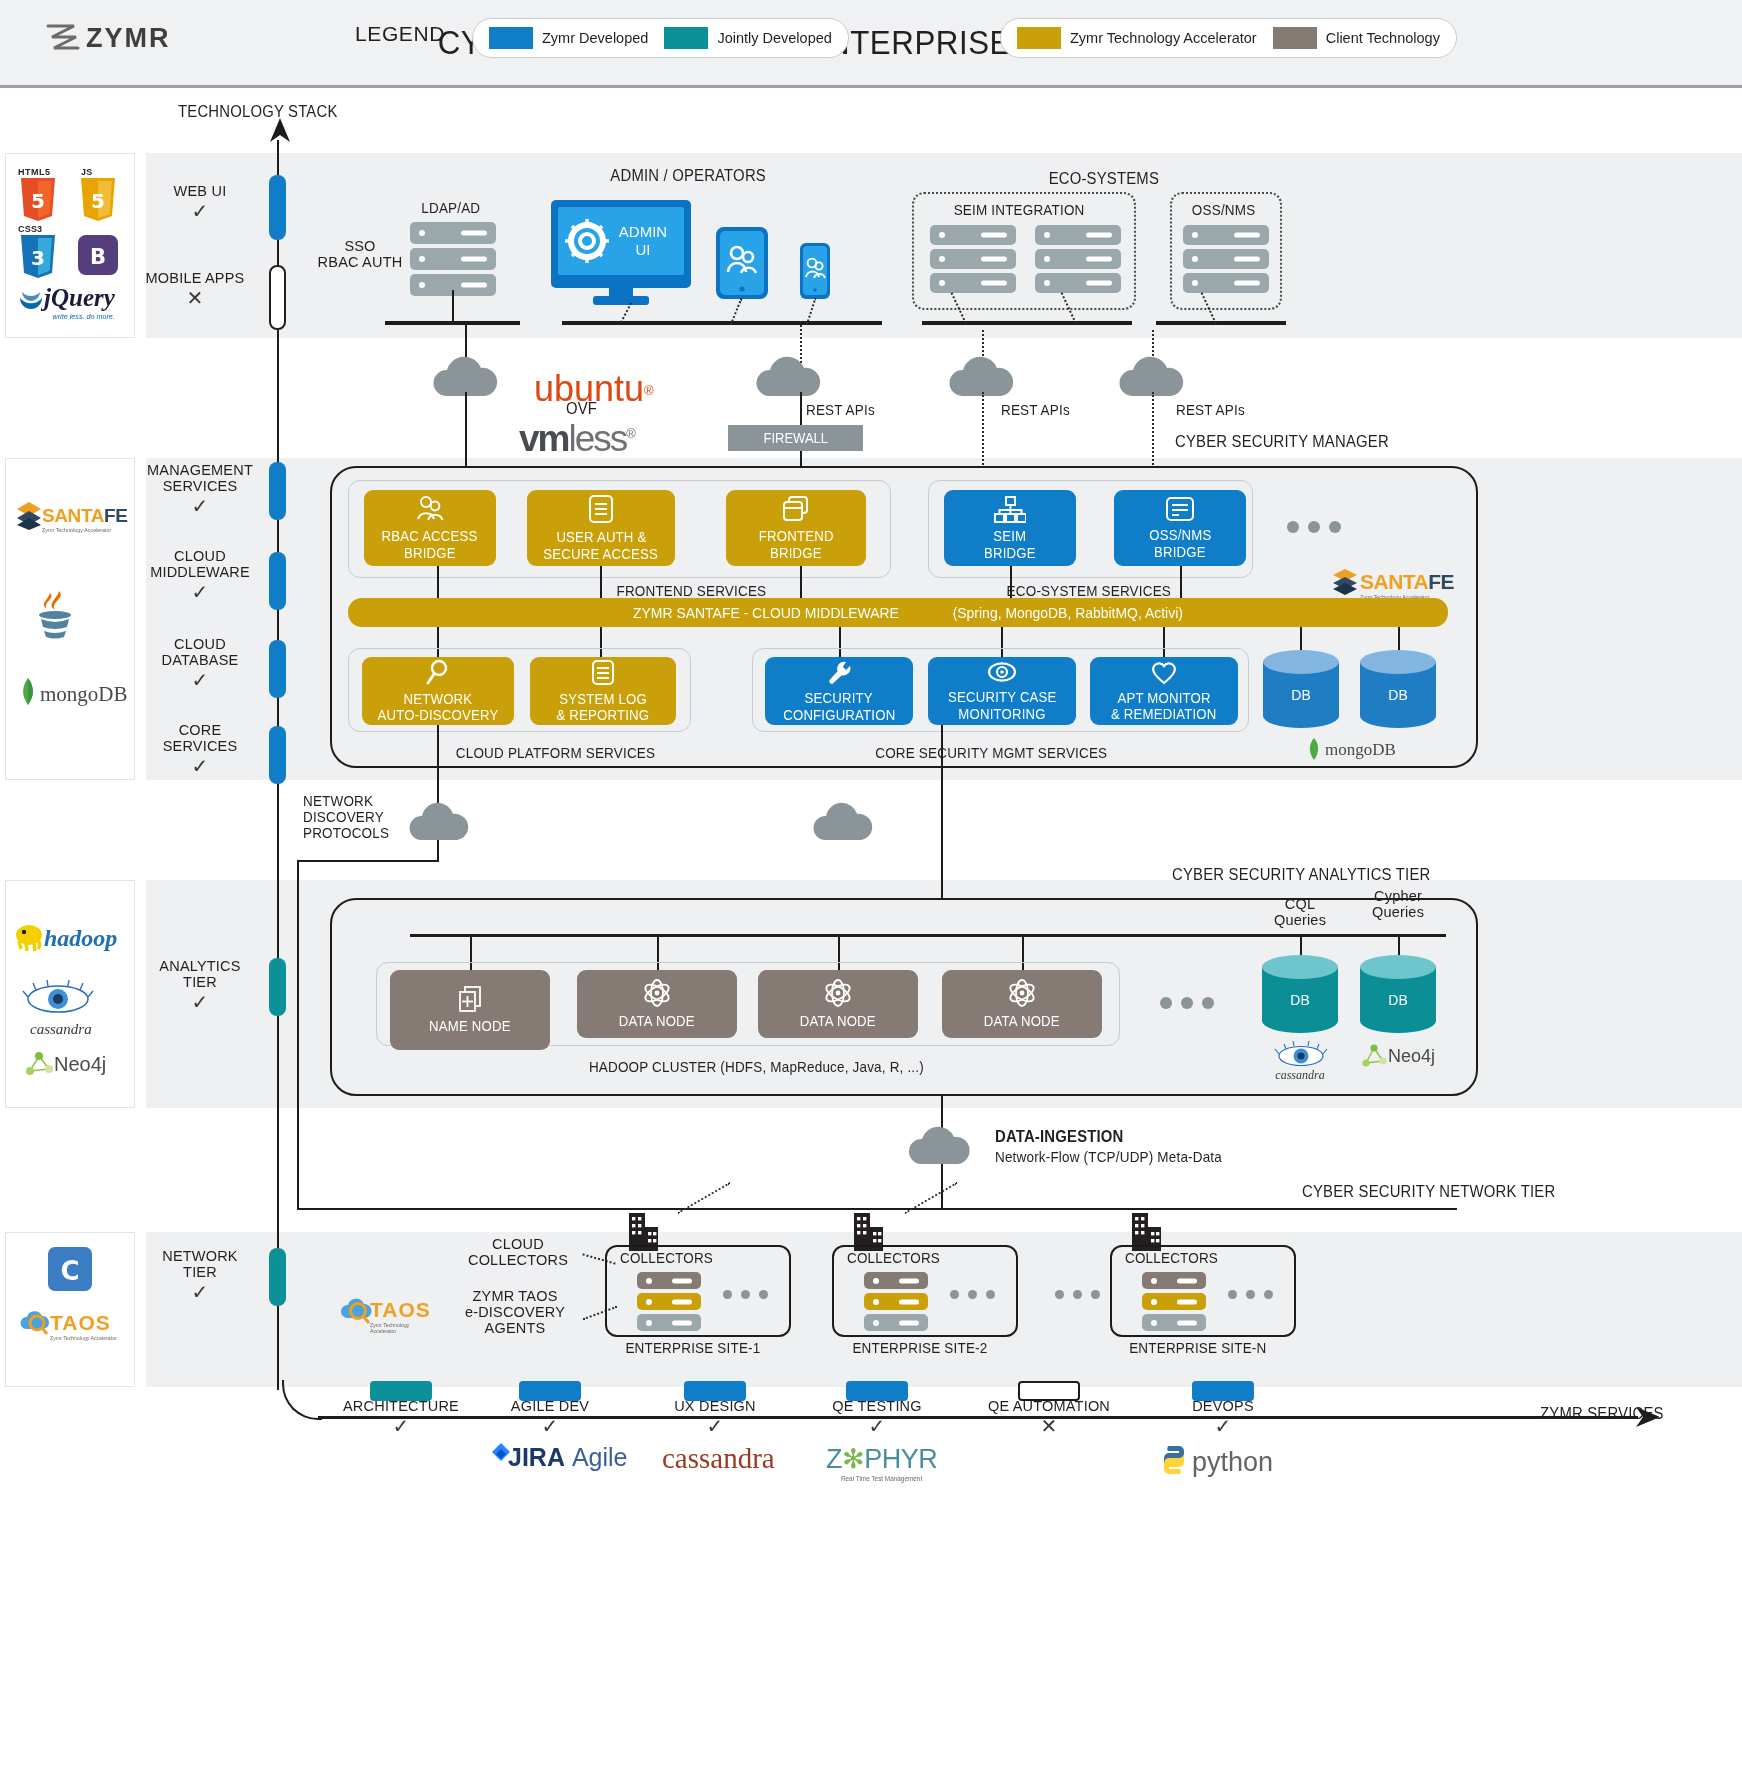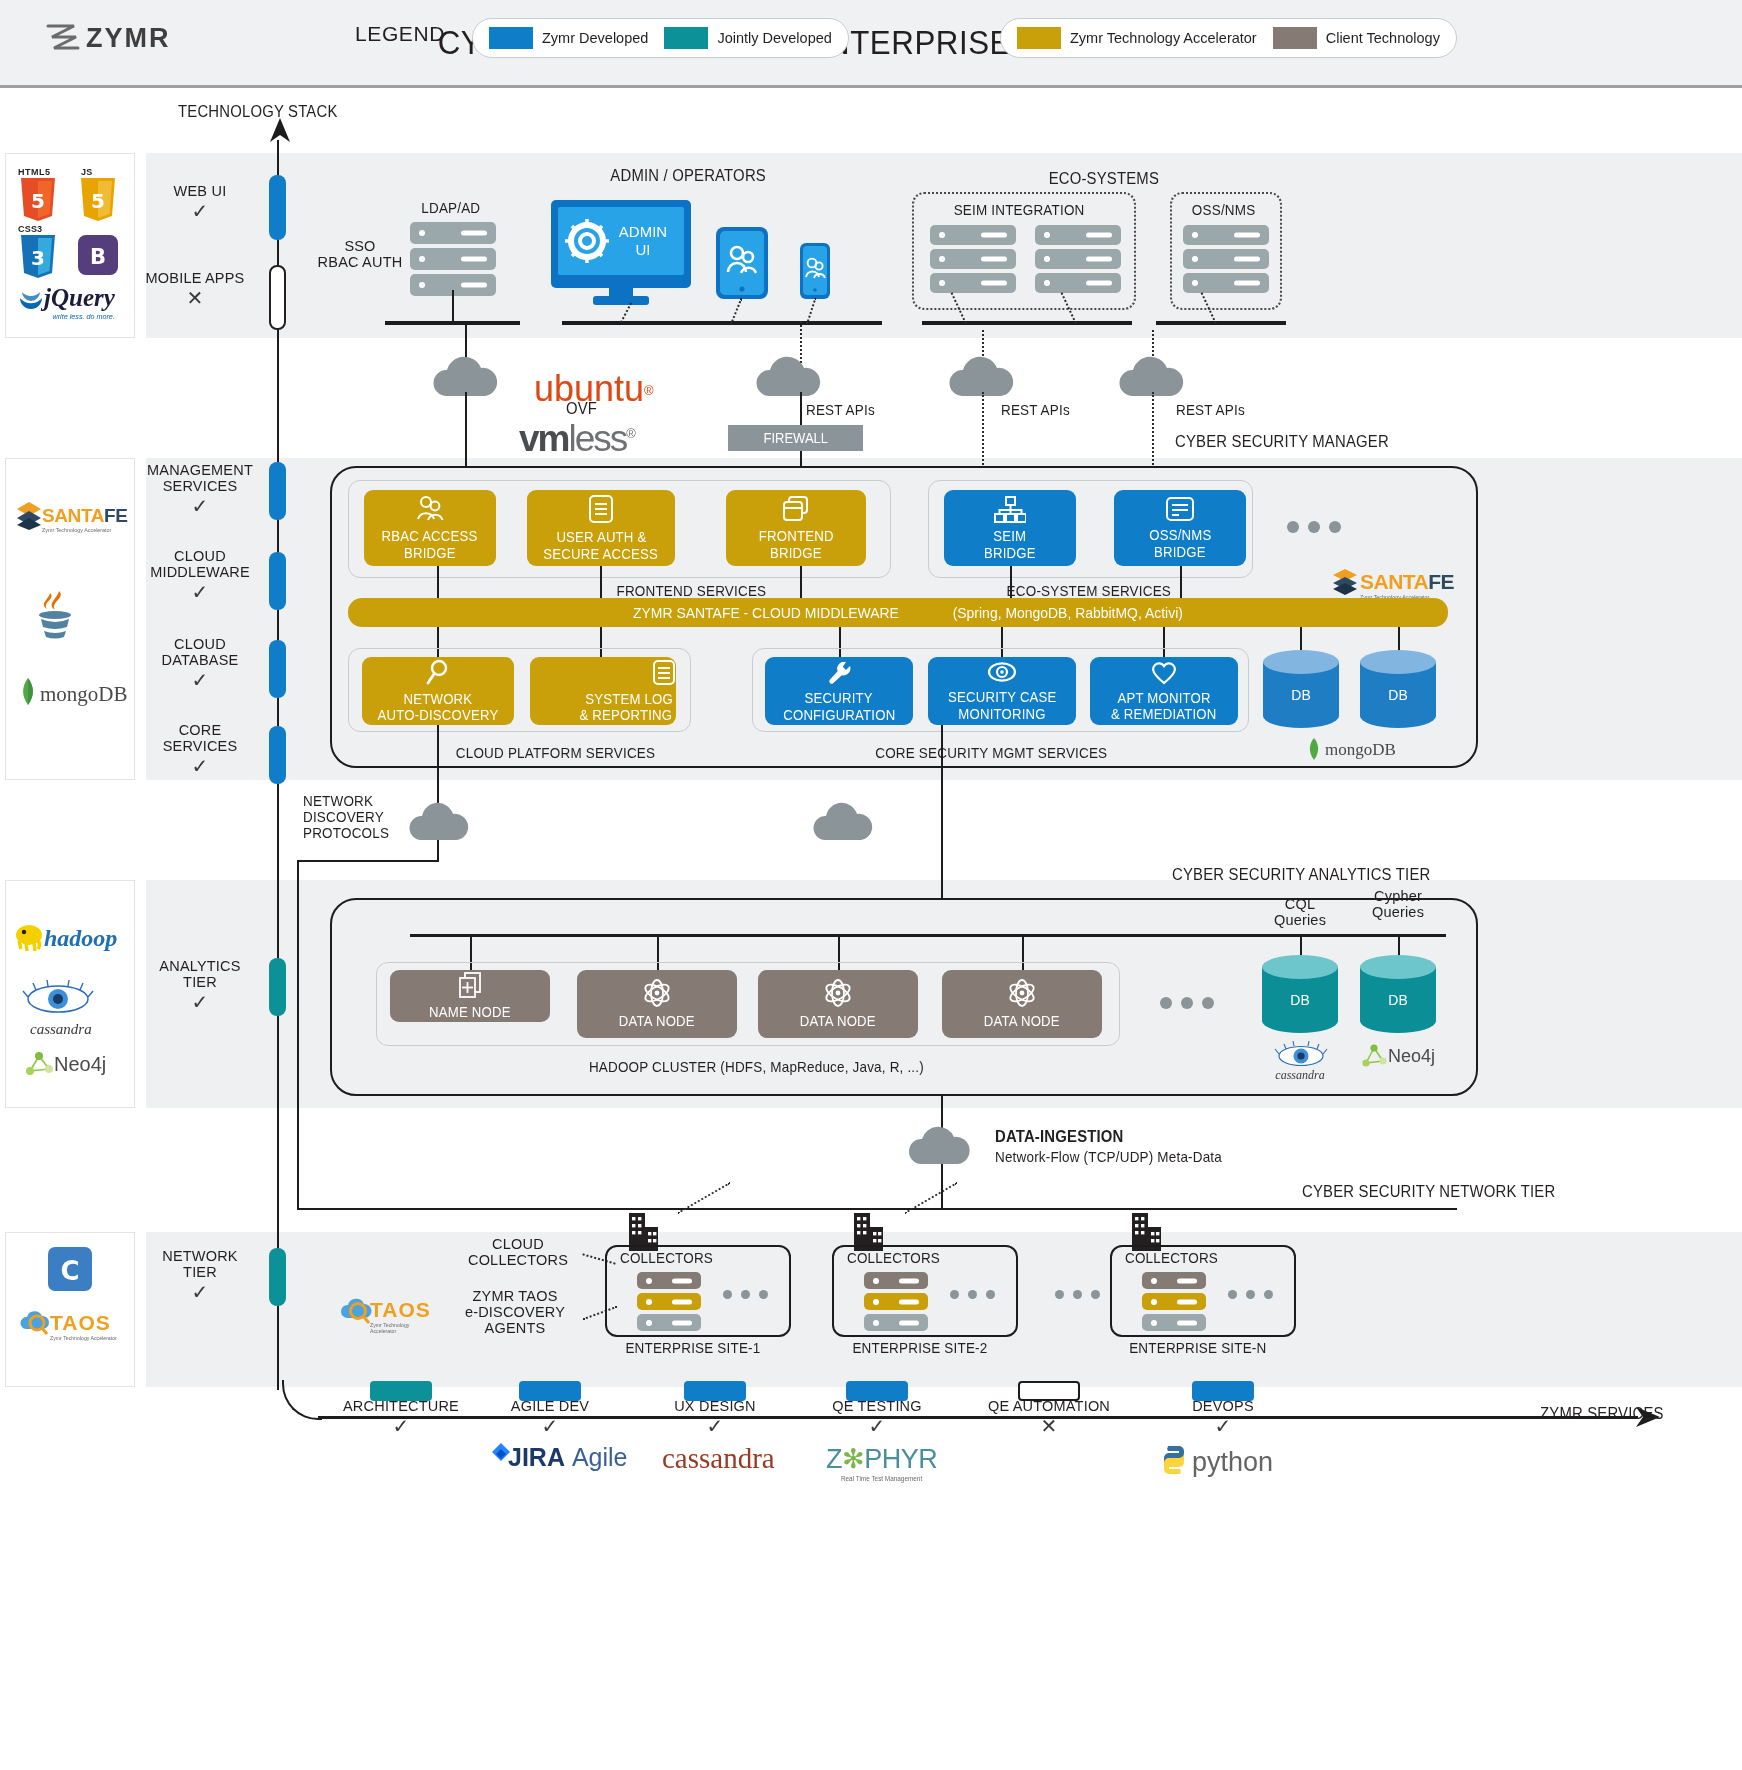--- a/index.html
+++ b/index.html
@@ -511,21 +511,21 @@
 
 <div class="abs grp" style="left:348px;top:648px;width:343px;height:84px;"></div>
 <div class="abs card gold" style="left:362px;top:657px;width:152px;height:68px;">
   <svg width="26" height="27">
       <circle cx="14" cy="9" r="7" fill="none" stroke="#fff" stroke-width="2.4"></circle>
       <line x1="9" y1="15" x2="3" y2="24" stroke="#fff" stroke-width="2.8" stroke-linecap="round"></line>
     </svg>
   <div class="t">NETWORK</div>
     <div class="t">AUTO-DISCOVERY</div>
 </div>
-<div class="abs card gold" style="left:530px;top:657px;width:146px;height:68px;align-items:flex-end;">
+<div class="abs card gold" style="left:530px;top:657px;width:146px;height:68px;">
   <svg width="24" height="27">
       <rect x="2" y="2" width="20" height="23" rx="4" fill="none" stroke="#fff" stroke-width="2"></rect>
       <line x1="6" y1="9" x2="18" y2="9" stroke="#fff" stroke-width="2"></line>
       <line x1="6" y1="14" x2="18" y2="14" stroke="#fff" stroke-width="2"></line>
       <line x1="6" y1="19" x2="18" y2="19" stroke="#fff" stroke-width="2"></line>
     </svg>
   <div class="t">SYSTEM LOG</div>
     <div class="t">&amp; REPORTING</div>
 </div>
 <div class="abs lbl c" style="left:563px;top:745px;">CLOUD PLATFORM SERVICES</div>
@@ -604,21 +604,21 @@
 <div class="abs center" style="left:1258px;top:896px;width:84px;">
   <div class="lbl" style="transform:none;">CQL</div>
   <div class="lbl" style="transform:none;">Queries</div>
 </div>
 <div class="abs center" style="left:1356px;top:888px;width:84px;">
   <div class="lbl" style="transform:none;">Cypher</div>
   <div class="lbl" style="transform:none;">Queries</div>
 </div>
 
 <div class="abs grp" style="left:376px;top:962px;width:744px;height:84px;"></div>
-<div class="abs card brown" style="left:390px;top:970px;width:160px;height:52px;">
+<div class="abs card brown" style="left:390px;top:970px;width:160px;height:80px;">
   <svg width="26" height="27">
       <rect x="8" y="1" width="15" height="19" fill="none" stroke="#fff" stroke-width="1.8"></rect>
       <rect x="3" y="6" width="15" height="19" fill="#867b74" stroke="#fff" stroke-width="1.8"></rect>
       <line x1="10.5" y1="10" x2="10.5" y2="21" stroke="#fff" stroke-width="1.8"></line>
       <line x1="5" y1="15.5" x2="16" y2="15.5" stroke="#fff" stroke-width="1.8"></line>
     </svg>
   <div class="t">NAME NODE</div>
 </div>
 <div class="abs card brown" style="left:577px;top:970px;width:160px;height:68px;">
   <svg width="30" height="30">

